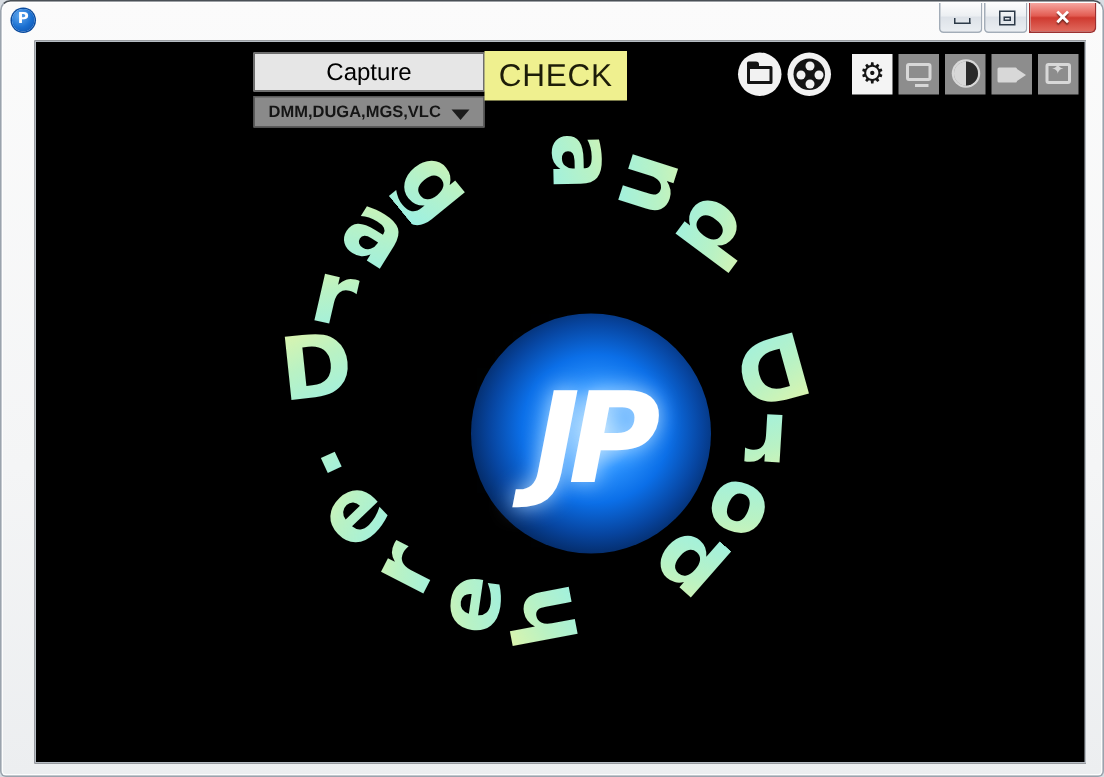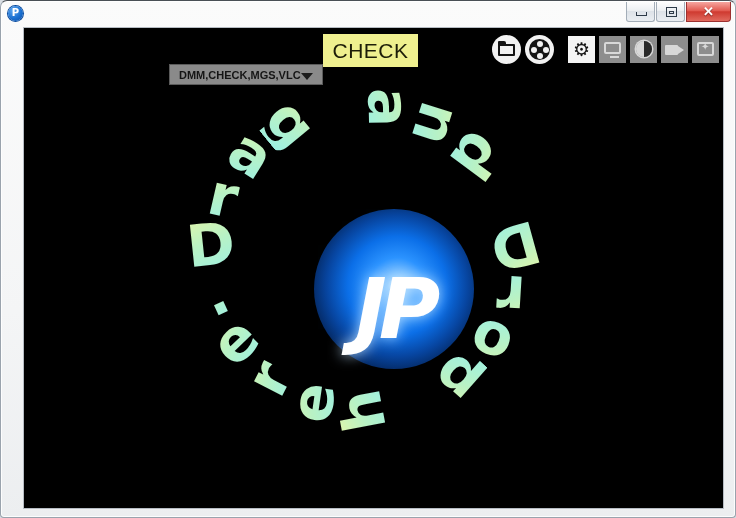--- a/index.html
+++ b/index.html
@@ -308,21 +308,21 @@
     overflow: hidden;
   }
   .mblock { position: absolute; }
   #jp {
     position: absolute;
     left: 290px; top: 181px;
     width: 160px; height: 160px;
   }
   #jp span {
     position: absolute;
-    left: 0; top: 17px;
+    left: 0; top: 0;
     width: 160px; height: 160px;
     color: #fff;
     font-size: 84px;
     font-weight: bold;
     font-style: italic;
     text-align: center;
     line-height: 166px;
     letter-spacing: -8px;
     text-shadow: 0 0 14px rgba(190,225,255,0.9);
     font-family: "DejaVu Sans", sans-serif;
@@ -510,23 +510,24 @@
           <div class="mblock" style="left: 84px; top: 156px; width: 12px; height: 12px; background: rgb(0, 0, 0);"></div>
         </div>
       <div id="glow"></div>
       <div id="jp">
         <span>JP</span>
       </div>
     </div>
 
     <div id="toolbar">
 
+      <div id="capture-btn">Capture</div>
 
       <div id="site-select">
-        <span>DMM,CHECK,MGS,VLC</span>
+        <span>DMM,DUGA,MGS,VLC</span>
         <i id="site-chevron"></i>
       </div>
 
       <div id="check-btn">CHECK</div>
 
       <div id="icons">
         <div class="circ-icon">
           <i class="ic-folder"></i>
         </div>
         <div class="circ-icon">

